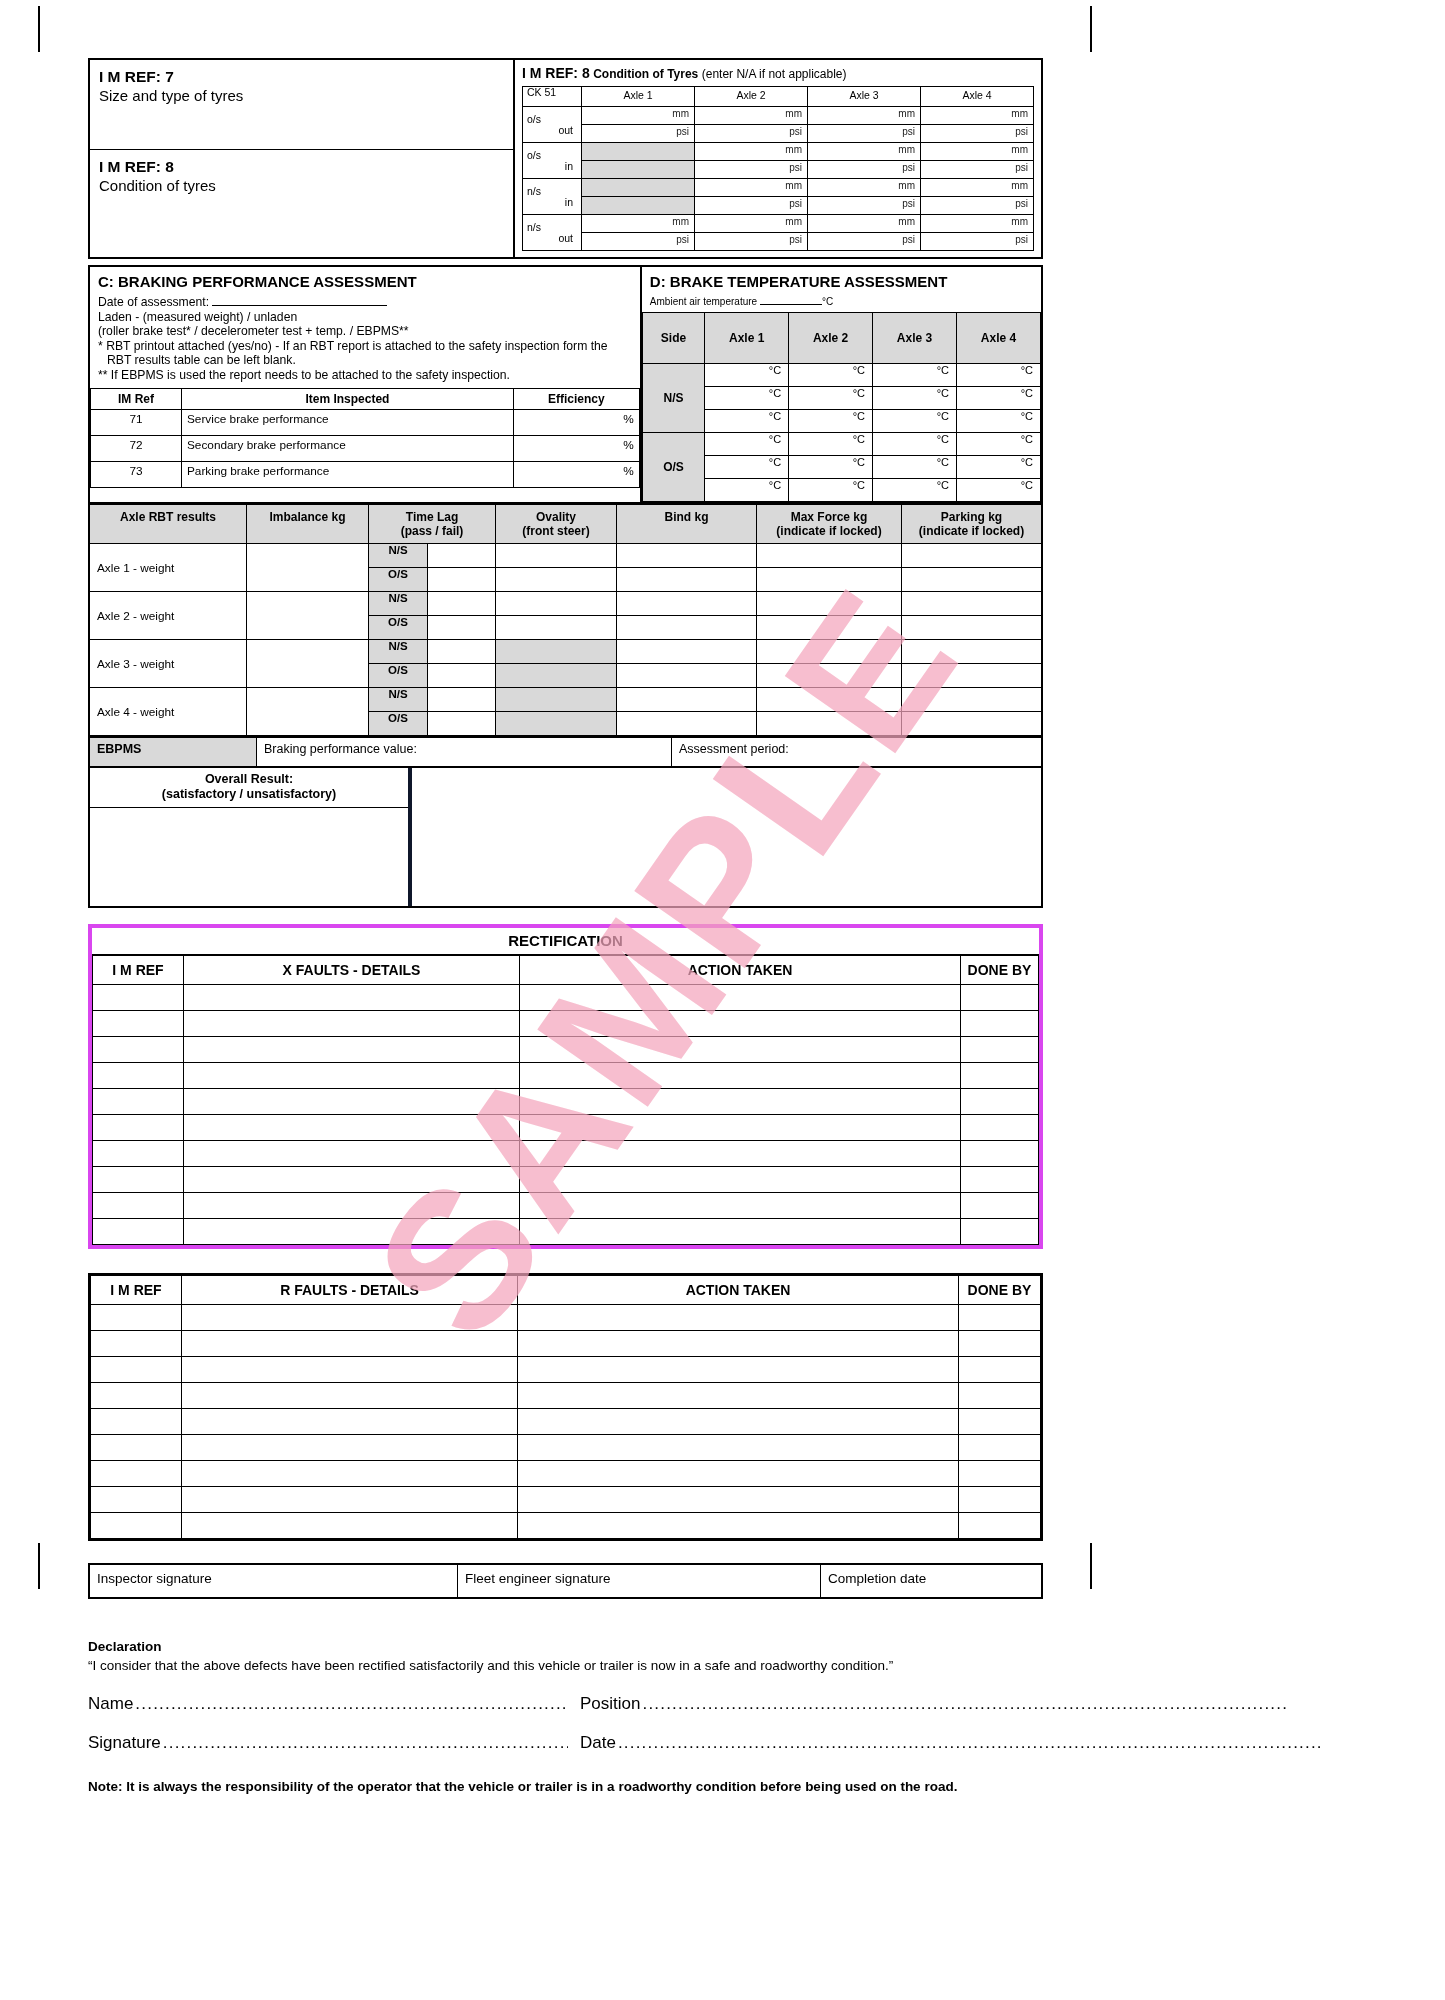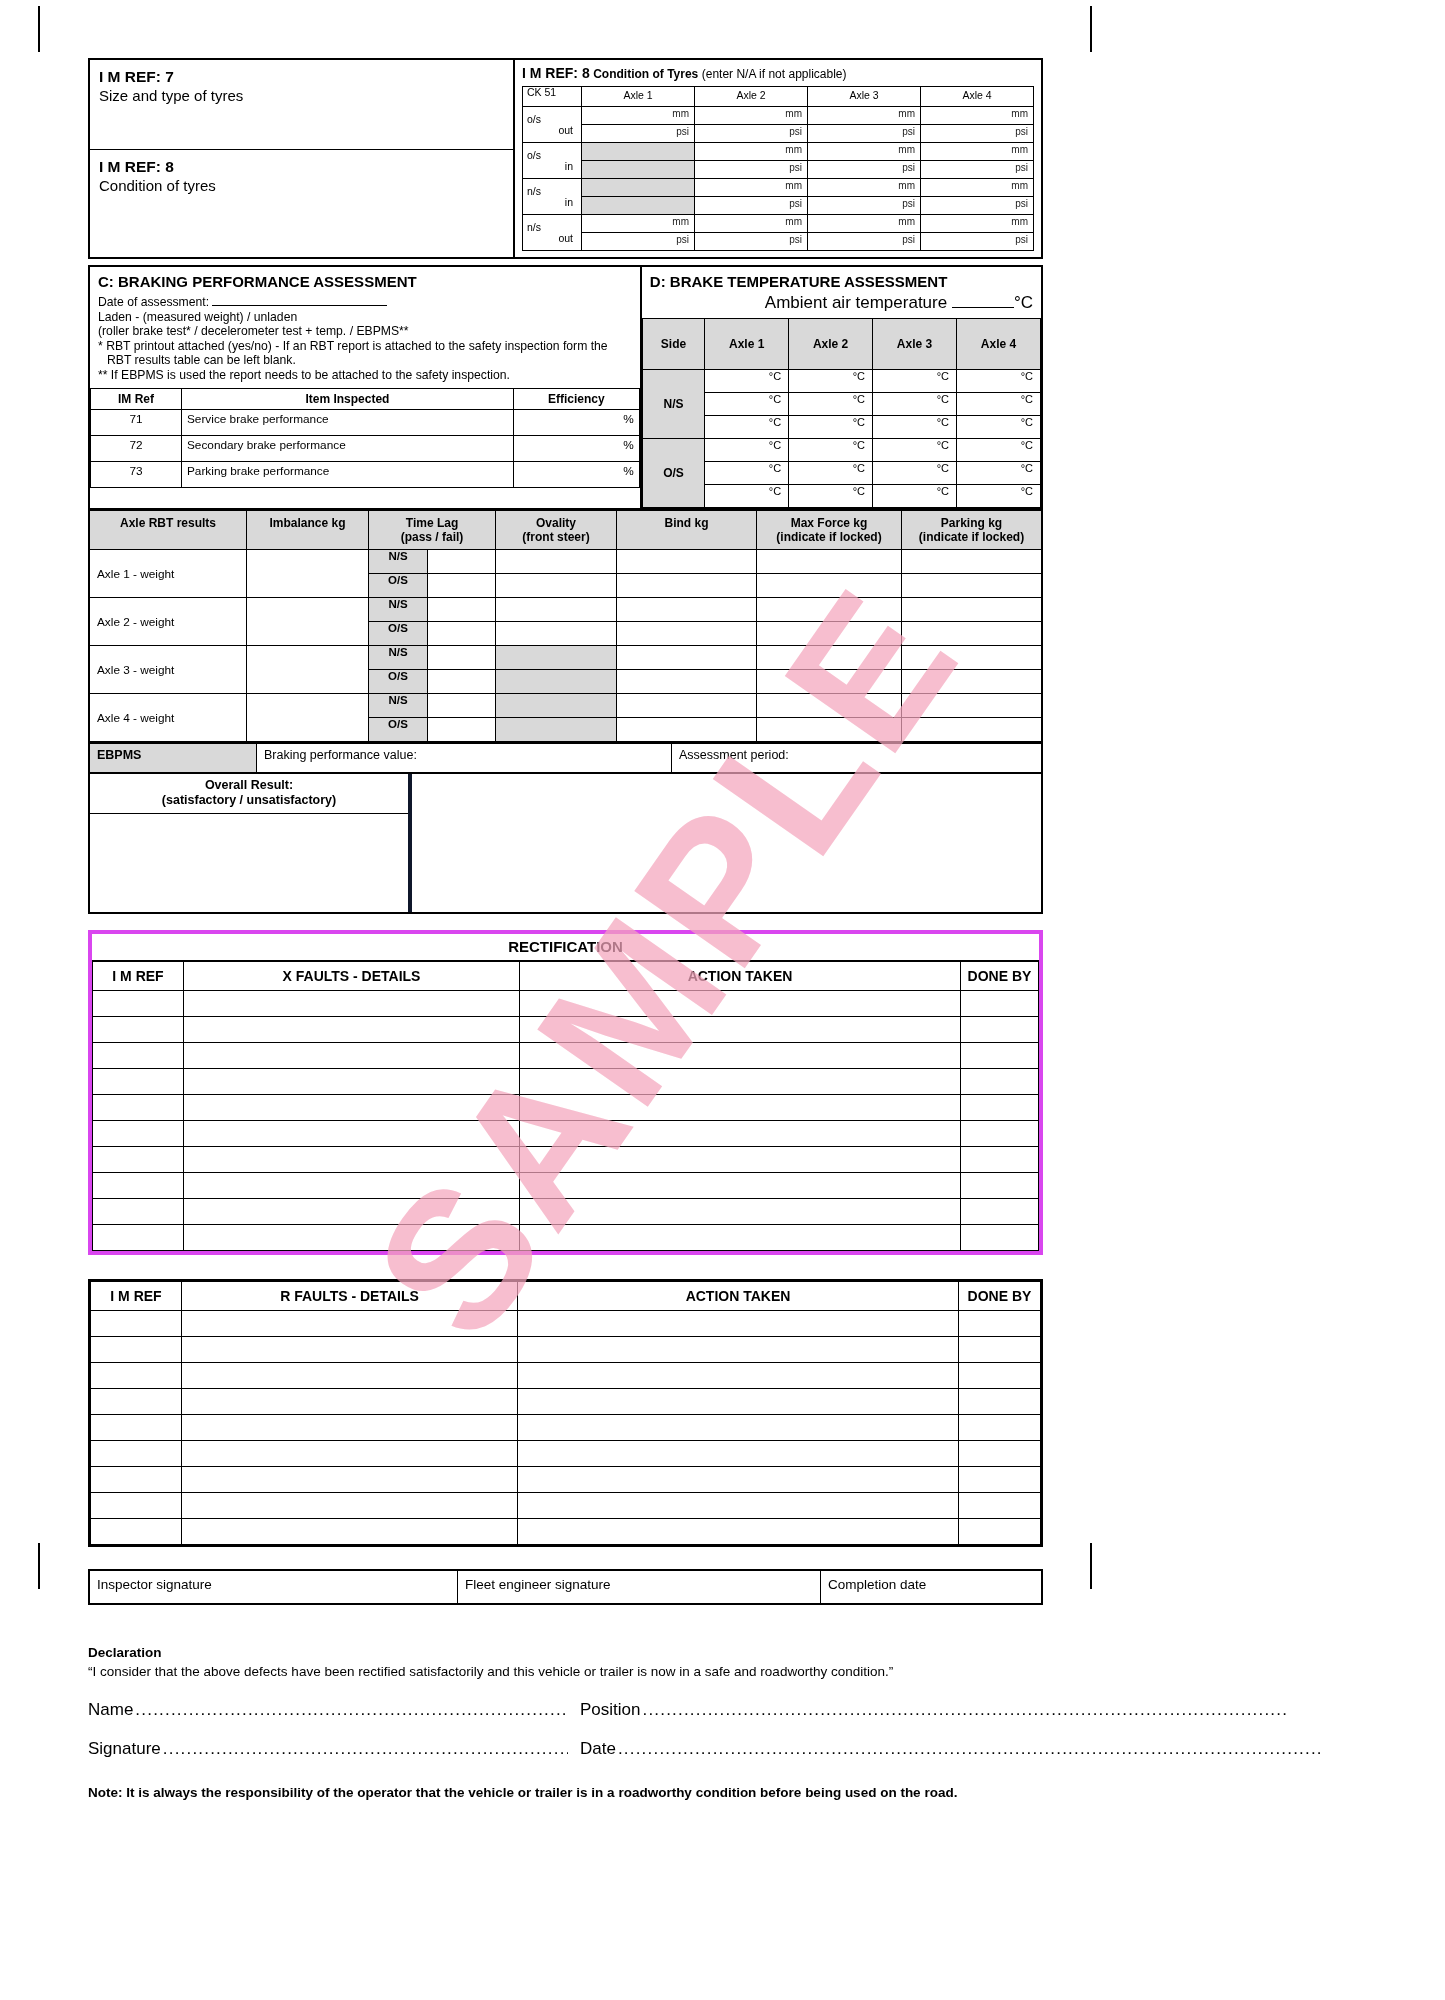--- a/index.html
+++ b/index.html
@@ -83,21 +83,21 @@
   .uline2{display:inline-block;border-bottom:1px solid #000;width:62px;height:11px;}
   .ind{padding-left:9px;}
 
   table.imtab{border-top:1px solid #000;}
   table.imtab td{font-size:11.8px;height:21px;padding:2px 5px;}
   table.imtab td.c{text-align:center;}
   table.imtab th{font-size:12px;font-weight:bold;text-align:center;padding:3px 0;}
   td.eff{text-align:right;padding-right:6px;}
 
   .dhead{font-weight:bold;font-size:15px;padding:6px 8px 3px 8px;}
-  .dsub{font-size:17px;padding:0 8px 5px 8px;text-align:right;}
+  .dsub{font-size:10px;padding:0 8px 5px 8px;}
   table.temp{border-top:1px solid #000;}
   table.temp th{background:#d9d9d9;font-weight:bold;font-size:12px;text-align:center;padding:18px 0;}
   table.temp td{height:22px;text-align:right;font-size:11px;padding-right:7px;}
   table.temp td.side{background:#d9d9d9;text-align:center;font-weight:bold;font-size:12px;padding:0;vertical-align:middle;}
 
   
   table.rbt{width:955px;border:2px solid #000;border-top:none;border-collapse:collapse;}
   table.rbt th{background:#d9d9d9;font-weight:bold;font-size:12px;text-align:center;line-height:14px;padding:5px 2px;}
   table.rbt td{height:23px;font-size:11.8px;}
   table.rbt td.axle{padding-left:7px;vertical-align:middle;}

